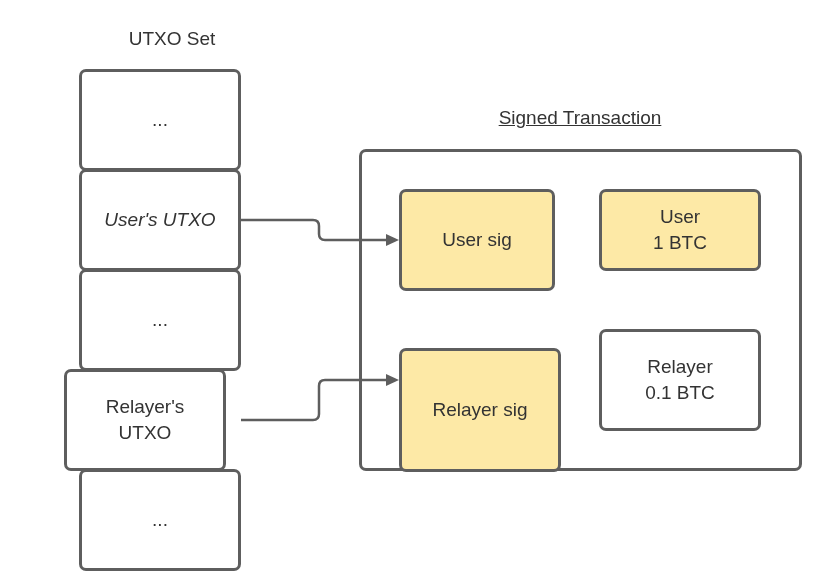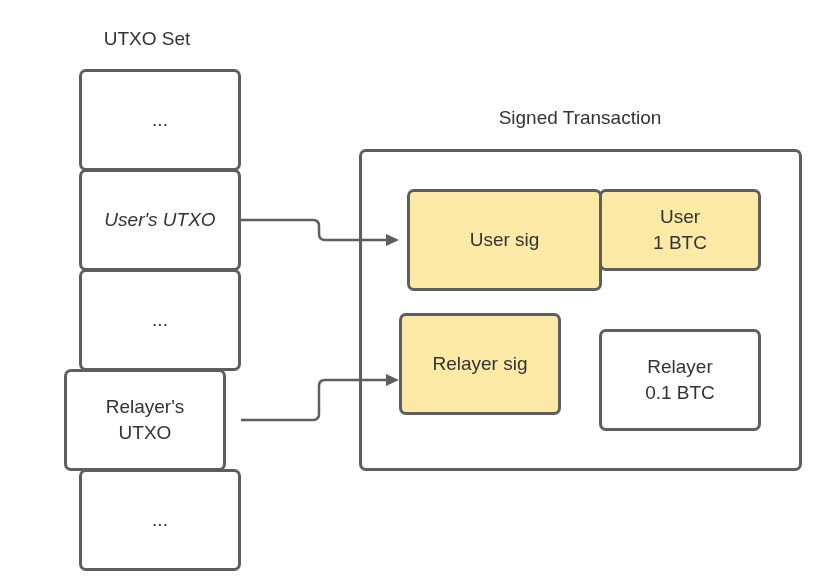--- a/index.html
+++ b/index.html
@@ -8,37 +8,37 @@
   .label { position:absolute; font-size:19px; color:#333; text-align:center; }
   .box { position:absolute; box-sizing:border-box; border:3px solid #5e5e5e; border-radius:7px;
          background:#fff; display:flex; align-items:center; justify-content:center;
          text-align:center; font-size:19px; line-height:26px; color:#333; white-space:pre-line; }
   .yellow { background:#fde9a6; }
   svg { position:absolute; left:0; top:0; }
 </style>
 </head>
 <body>
 
-<div class="label" style="left:67px;top:28px;width:160px;">UTXO Set</div>
+<div class="label" style="left:92px;top:28px;width:160px;">UTXO Set</div>
 
 <div class="box" style="left:79px;top:69px;width:162px;height:102px;"><span>...</span></div>
 <div class="box" style="left:79px;top:169px;width:162px;height:102px;font-style:italic;"><span>User's UTXO</span></div>
 <div class="box" style="left:79px;top:269px;width:162px;height:102px;"><span>...</span></div>
 <div class="box" style="left:64px;top:369px;width:162px;height:102px;"><span>Relayer's
 UTXO</span></div>
 <div class="box" style="left:79px;top:469px;width:162px;height:102px;"><span>...</span></div>
 
-<div class="label" style="left:430px;top:107px;width:300px;">Signed Transaction</div>
+<div class="label" style="left:430px;top:107px;width:300px;text-decoration:underline;">Signed Transaction</div>
 
 <div class="box" style="left:359px;top:149px;width:443px;height:322px;"></div>
 
-<div class="box yellow" style="left:399px;top:189px;width:195px;height:102px;margin-left:8px;"><span>User sig</span></div>
+<div class="box yellow" style="left:399px;top:189px;width:156px;height:102px;"><span>User sig</span></div>
 <div class="box yellow" style="left:599px;top:189px;width:162px;height:82px;align-items:center;"><span>User
 1 BTC</span></div>
-<div class="box yellow" style="left:399px;top:313px;width:162px;height:102px;"><span>Relayer sig</span></div>
+<div class="box yellow" style="left:399px;top:348px;width:162px;height:124px;"><span>Relayer sig</span></div>
 <div class="box" style="left:599px;top:329px;width:162px;height:102px;justify-content:center;"><span>Relayer
 0.1 BTC</span></div>
 
 <svg width="840" height="580">
   <path d="M241 220 H313 Q319 220 319 226 V234 Q319 240 325 240 H388" fill="none" stroke="#5e5e5e" stroke-width="2.5"></path>
   <polygon points="386,234 399,240 386,246" fill="#5e5e5e"></polygon>
   <path d="M241 420 H313 Q319 420 319 414 V386 Q319 380 325 380 H388" fill="none" stroke="#5e5e5e" stroke-width="2.5"></path>
   <polygon points="386,374 399,380 386,386" fill="#5e5e5e"></polygon>
 </svg>
 

